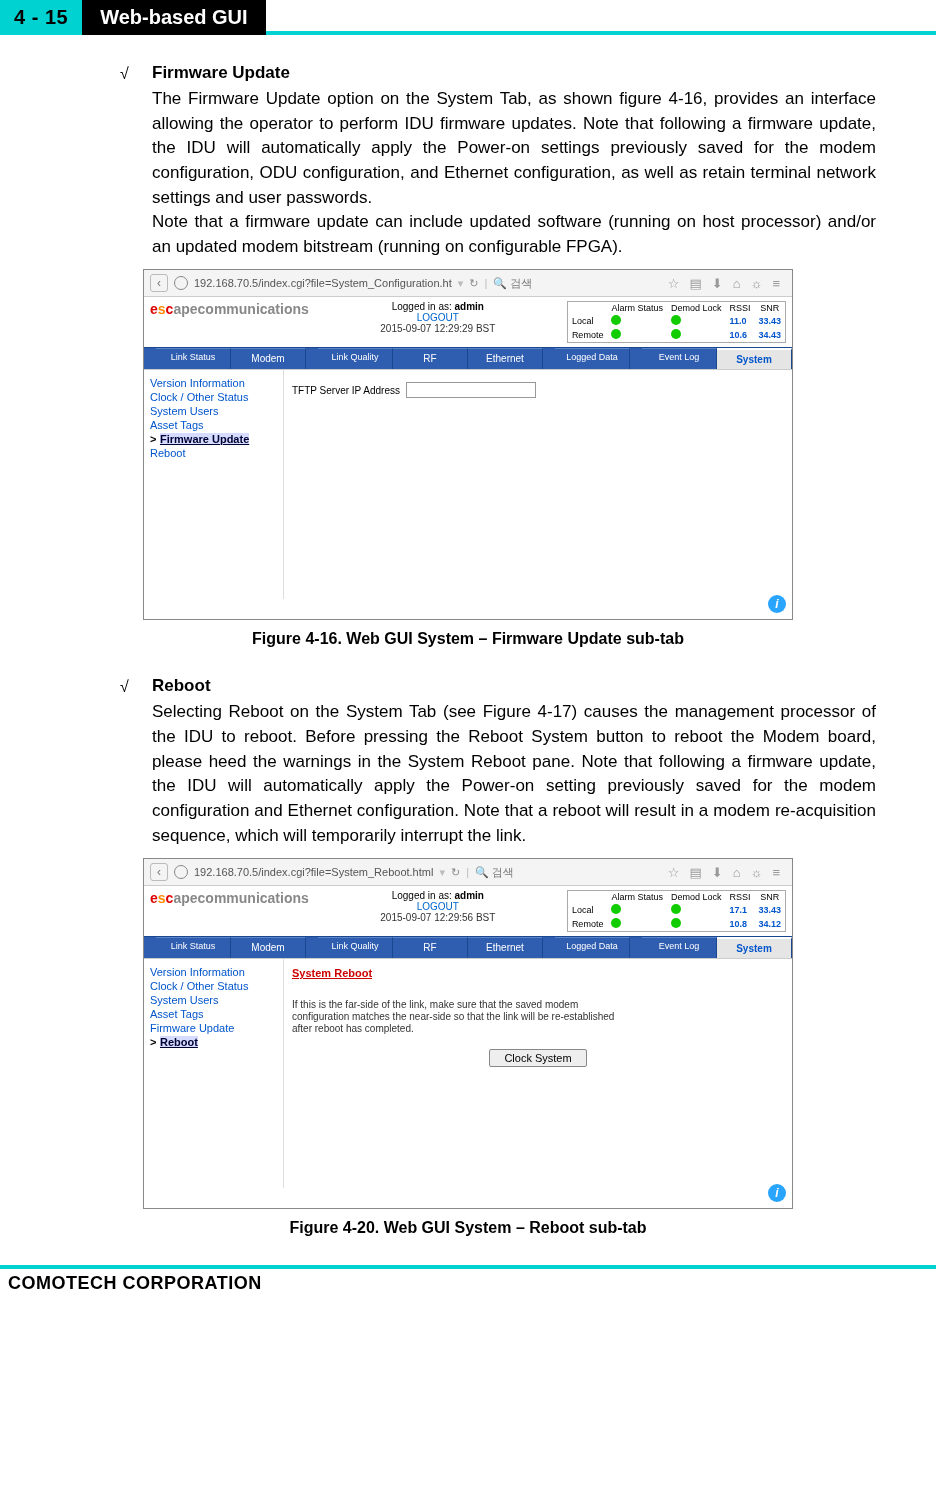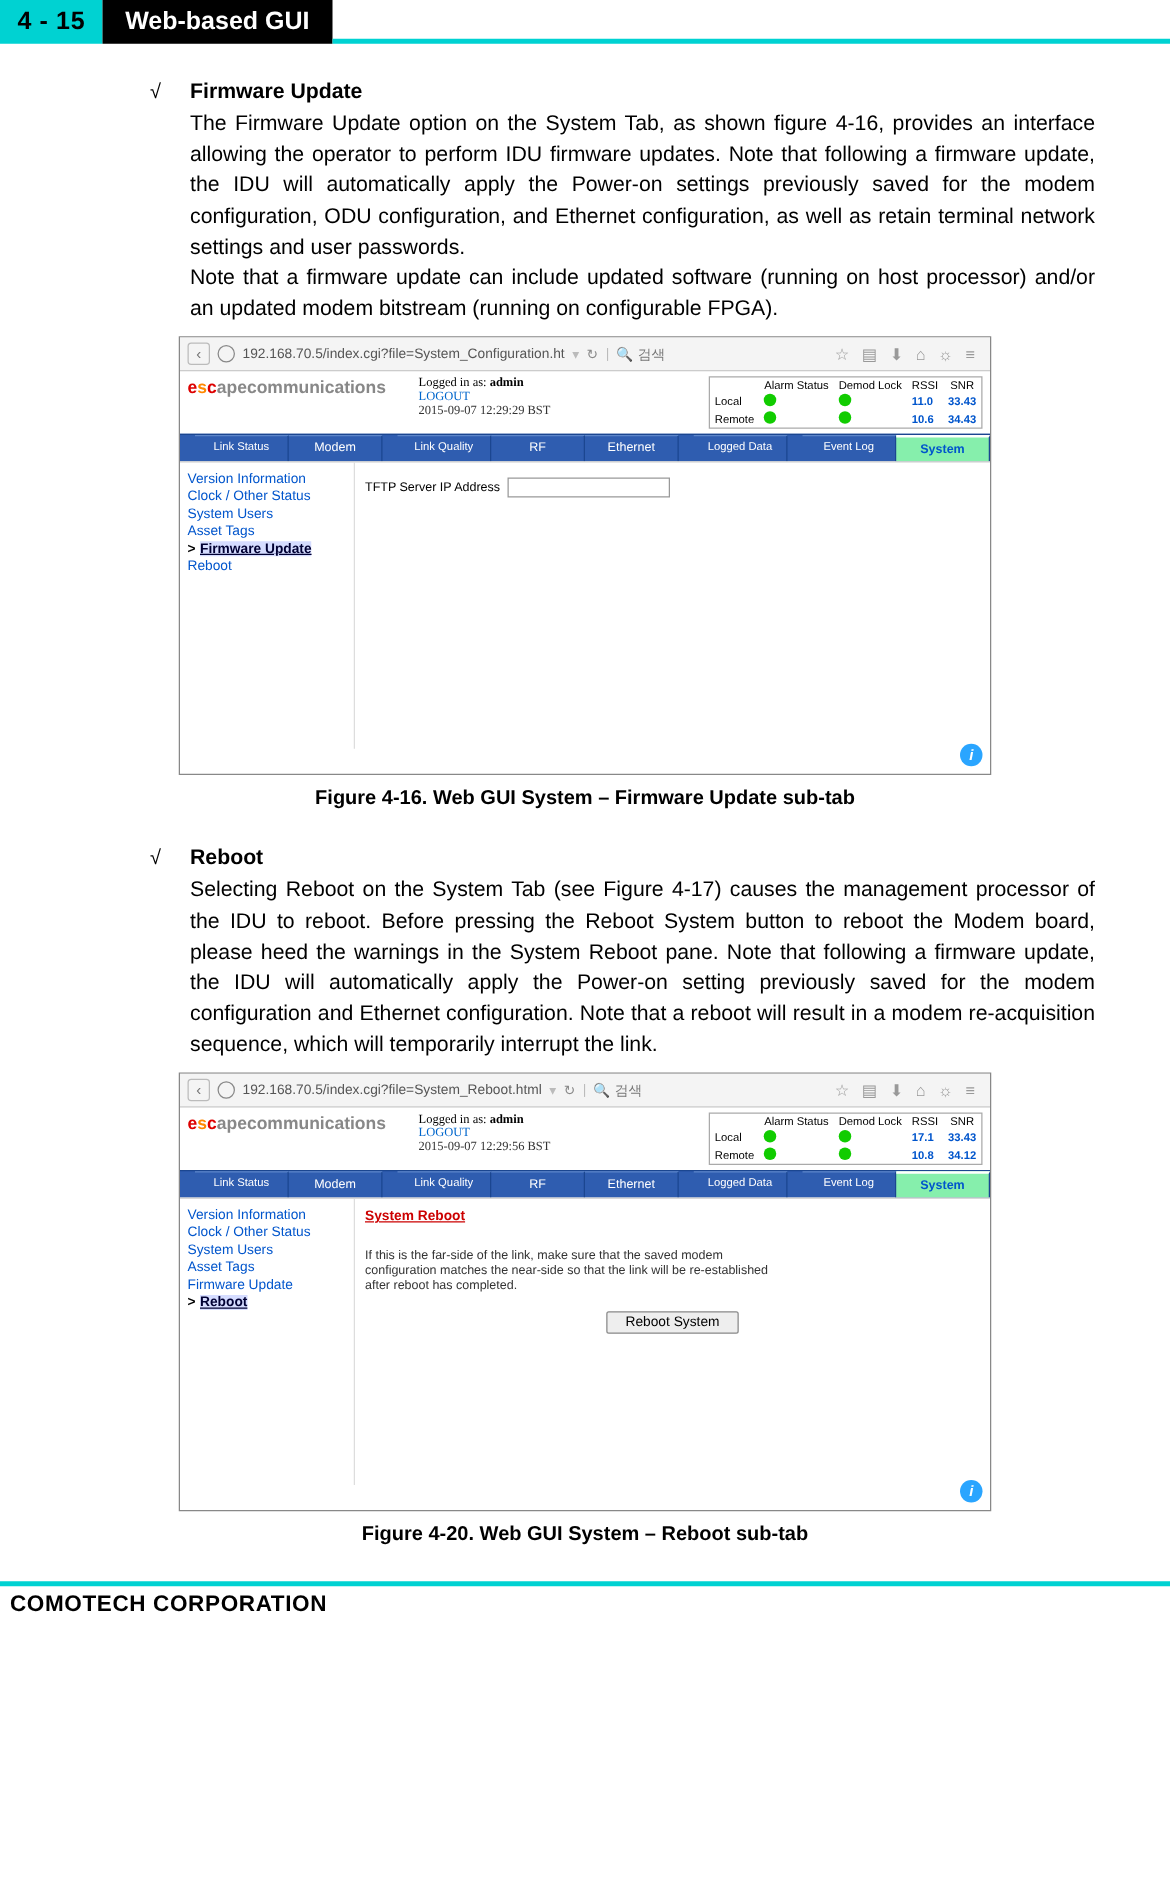--- a/index.html
+++ b/index.html
@@ -29,37 +29,37 @@
   .bb-back { width:18px;height:18px;border:1px solid #bbb;border-radius:3px;display:flex;align-items:center;justify-content:center;color:#777;font-size:12px; }
   .bb-globe{ width:14px;height:14px;border:1px solid #888;border-radius:50%;display:inline-block;}
   .bb-url { color:#555; font-size:11px; }
   .bb-spacer{flex:1;}
   .bb-sep{color:#bbb;}
   .bb-refresh{color:#888;}
   .bb-search{color:#777;font-size:11px;}
   .bb-icons{display:flex;gap:10px;color:#999;font-size:13px;padding-right:6px;}
   .bb-icons span{display:inline-block;}
 
-  .app-header { display:flex; align-items:flex-start; padding:4px 6px; gap:26px; }
+  .app-header { display:flex; align-items:flex-start; padding:4px 6px; gap:2px; }
   .logo { font-weight:bold; font-size:14px; }
   .logo .e{color:#d00;} .logo .s{color:#f80;} .logo .c{color:#d00;} .logo .rest{color:#888;}
-  .login-block{ font-size:10px; flex:1;font-family:Liberation Serif, serif; }
+  .login-block{ text-align:center; font-size:10px; flex:1; }
   .login-block .l1{} .login-block .logout{color:#06c;}
   .login-block .ts{color:#333;}
   .status-box{border:1px solid #aaa; display:flex; font-size:9px; }
   .status-box table{border-collapse:collapse;}
   .status-box td,.status-box th{padding:1px 4px;white-space:nowrap;}
   .status-box th{font-weight:normal;}
   .dot-g{display:inline-block;width:10px;height:10px;border-radius:50%;background:#1c0;}
   .blueval{color:#05c;font-weight:bold;}
 
   .tabs { display:flex; background:#2f5db0; border-top:1px solid #1b4690; }
   .tab { flex:1; text-align:center; padding:4px 0; color:#fff; font-size:10px; border-right:1px solid #1b4690; border-top:1px solid #5d86c9; line-height:1.1; }
   .tab.small{font-size:9px;margin-left:12px;}
-  .tab.active{ background:#86efac; color:#05c; font-weight:bold; border-top:2px solid #fff; }
+  .tab.active{ background:#e5e5e5; color:#05c; font-weight:bold; border-top:2px solid #fff; }
 
   .workspace{ display:flex; min-height:250px; border-top:1px solid #ccc; position:relative; padding-bottom:20px;}
   .sidebar{ width:140px; padding:6px; font-size:11px; border-right:1px solid #ddd;}
   .sidebar div{ padding:1px 0; color:#05c; }
   .sidebar .sel{ background:#d5dcff; color:#003; font-weight:bold; text-decoration:underline; }
   .sidebar .caret{color:#000;font-weight:bold;display:inline-block;width:10px;}
 
   .panel{ padding:8px; flex:1;}
   .panel-title{ color:#c00; font-weight:bold; text-decoration:underline; margin-bottom:4px; font-size:11px;}
   .btn{ display:inline-block; border:1px solid #888; background:#eee; padding:2px 14px; font-size:11px; border-radius:2px; }
@@ -256,21 +256,21 @@
           <div>Clock / Other Status</div>
           <div>System Users</div>
           <div>Asset Tags</div>
           <div>Firmware Update</div>
           <div><span class="caret">&gt;</span><span class="sel">Reboot</span></div>
         </div>
         <div class="panel">
           <div class="panel-title">System Reboot</div>
           <div class="warn">If this is the far-side of the link, make sure that the saved modem configuration matches the near-side so that the link will be re-established after reboot has completed.</div>
           <div style="text-align:center;margin-top:14px;">
-            <span class="btn">Reboot System</span>
+            <span class="btn">Clock System</span>
           </div>
         </div>
         <div class="info-badge">i</div>
       </div>
     </div>
     <div class="caption">Figure 4-20. Web GUI System – Reboot sub-tab</div>
   </div>
 
 </div>
 

